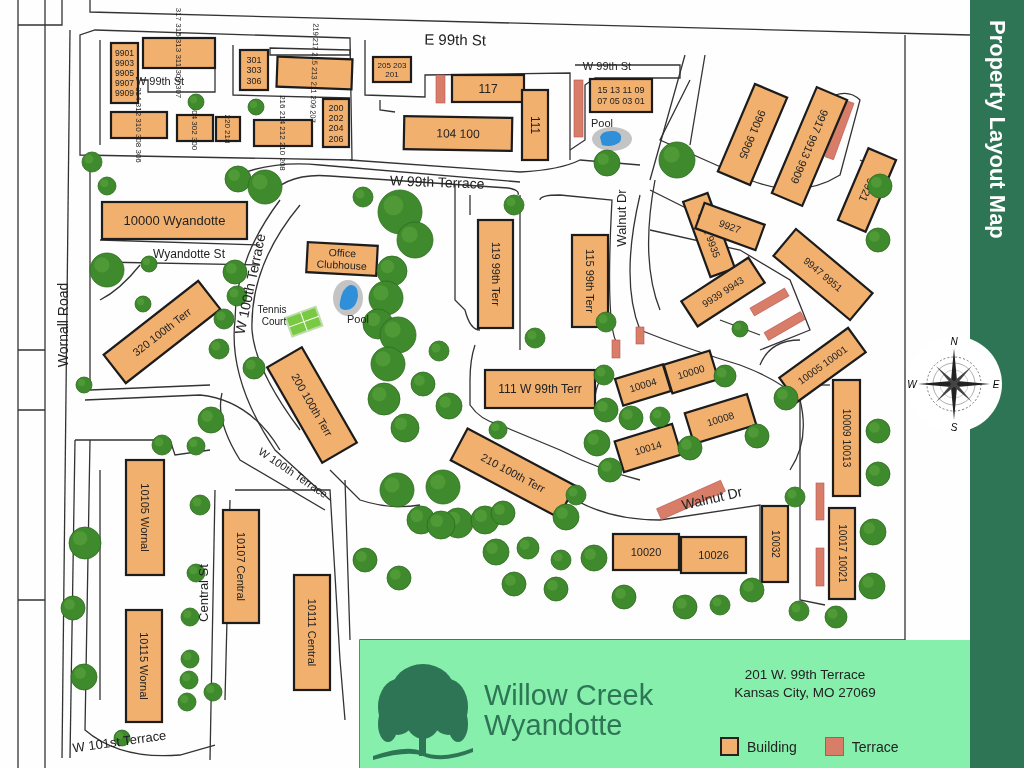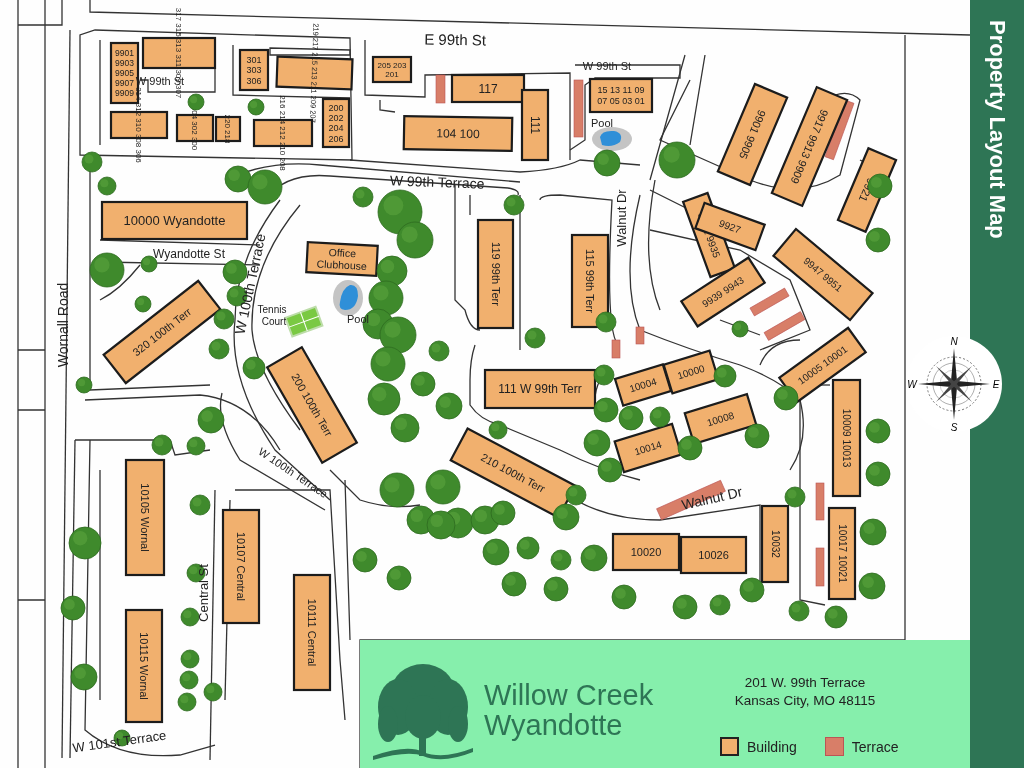--- a/index.html
+++ b/index.html
@@ -3,21 +3,21 @@
 <meta charset="utf-8">
 <style>
   html,body{margin:0;padding:0;}
   body{width:1024px;height:768px;overflow:hidden;background:#fefefe;font-family:"DejaVu Sans",sans-serif;position:relative;}
   #map{position:absolute;left:0;top:0;width:1024px;height:768px;}
   .sidebar{position:absolute;left:970px;top:0;width:54px;height:768px;background:#2e7555;}
   .sidebar-title{position:absolute;left:997px;top:20px;transform-origin:0 0;transform:rotate(90deg) translateY(-50%);white-space:nowrap;color:#fff;font-family:"Liberation Sans",sans-serif;font-weight:bold;font-size:22px;}
   .compass{position:absolute;left:906px;top:336px;width:96px;height:96px;border-radius:50%;background:#fff;}
   .logo-block{position:absolute;left:360px;top:640px;width:610px;height:128px;background:#86efac;}
   .brand{position:absolute;left:124px;top:40px;color:#2e7555;font-family:"Liberation Sans",sans-serif;font-size:29px;line-height:30px;}
-  .addr{position:absolute;left:345px;top:26px;width:200px;text-align:center;font-family:"Liberation Sans",sans-serif;font-size:13.5px;line-height:18px;color:#222;margin-top:8px;}
+  .addr{position:absolute;left:345px;top:26px;width:200px;text-align:center;font-family:"Liberation Sans",sans-serif;font-size:13.5px;line-height:18px;color:#222;}
   .addr .phone{font-weight:bold;}
   .legend{position:absolute;left:360px;top:97px;display:flex;gap:28px;font-family:"Liberation Sans",sans-serif;font-size:14px;color:#222;}
   .legend-item{display:flex;align-items:center;gap:8px;}
   .sw{width:17px;height:17px;display:inline-block;}
   .sw.b{background:#f1b06e;border:2px solid #222;width:15px;height:15px;}
   .sw.c{background:#d87e68;border:1px solid #b55;}
   text{font-family:"Liberation Sans",sans-serif;}
 </style>
 </head>
 <body>
@@ -619,21 +619,21 @@
       <rect x="51" y="70" width="7" height="34"></rect>
       <path d="M5 104 Q40 92 55 100 Q75 108 105 96 L105 100 Q75 112 55 104 Q40 98 5 108 Z"></path>
     </g>
   </svg>
   <div class="brand">
     <div>Willow Creek</div>
     <div>Wyandotte</div>
   </div>
   <div class="addr">
     <div>201 W. 99th Terrace</div>
-    <div>Kansas City, MO 48115</div>
+    <div>Kansas City, MO 27069</div>
   </div>
   <div class="legend">
     <div class="legend-item">
       <span class="sw b"></span>
       <span>Building</span>
     </div>
     <div class="legend-item">
       <span class="sw c"></span>
       <span>Terrace</span>
     </div>

